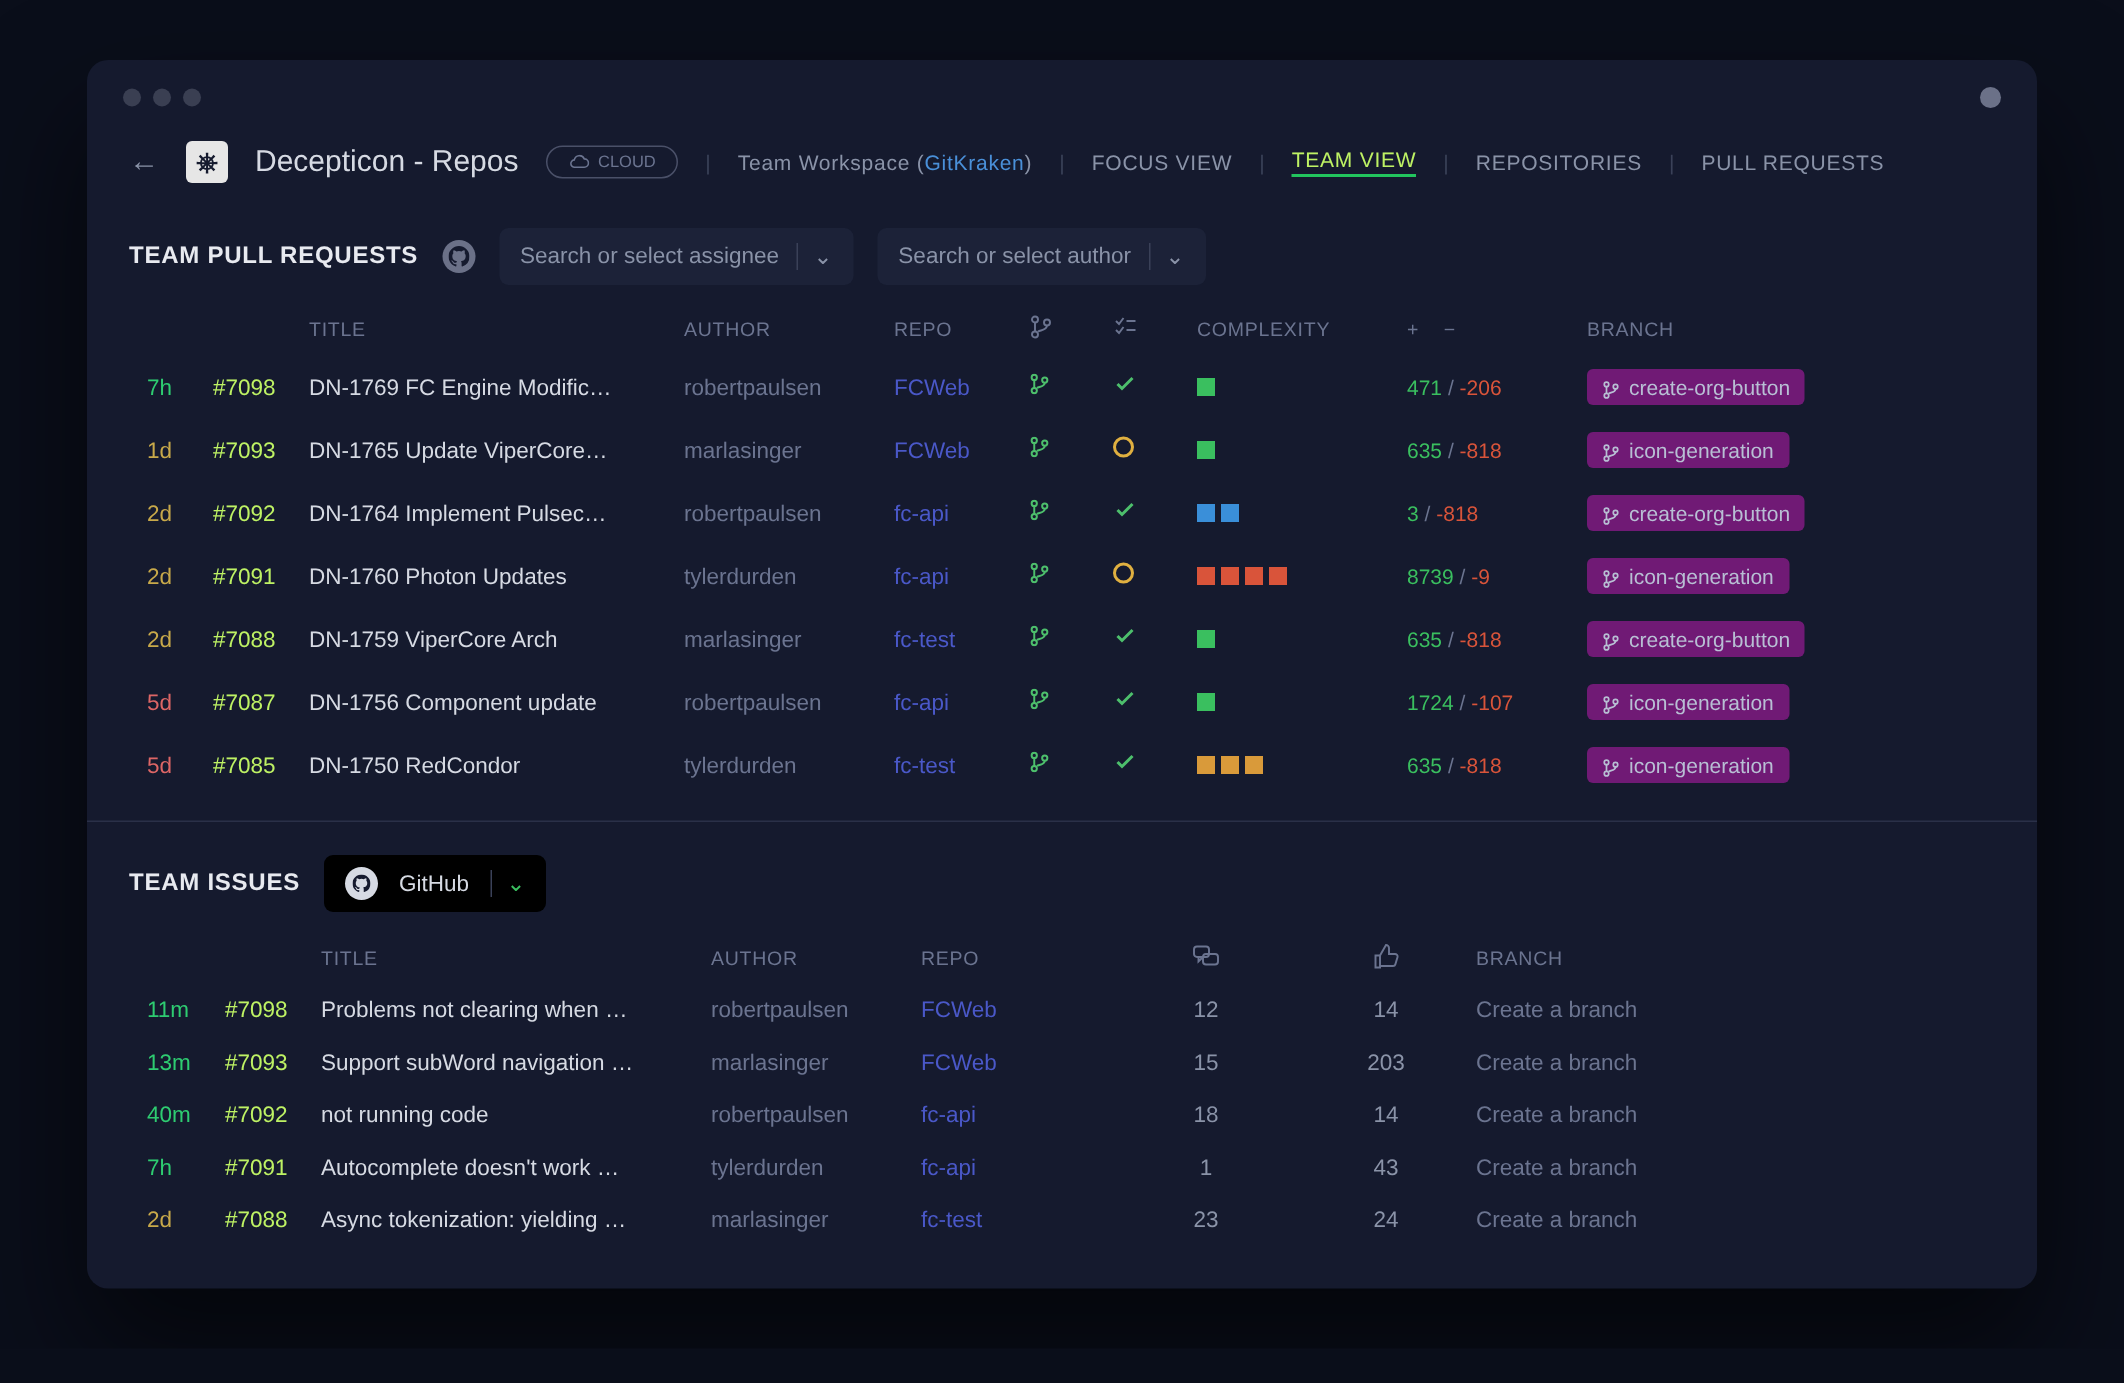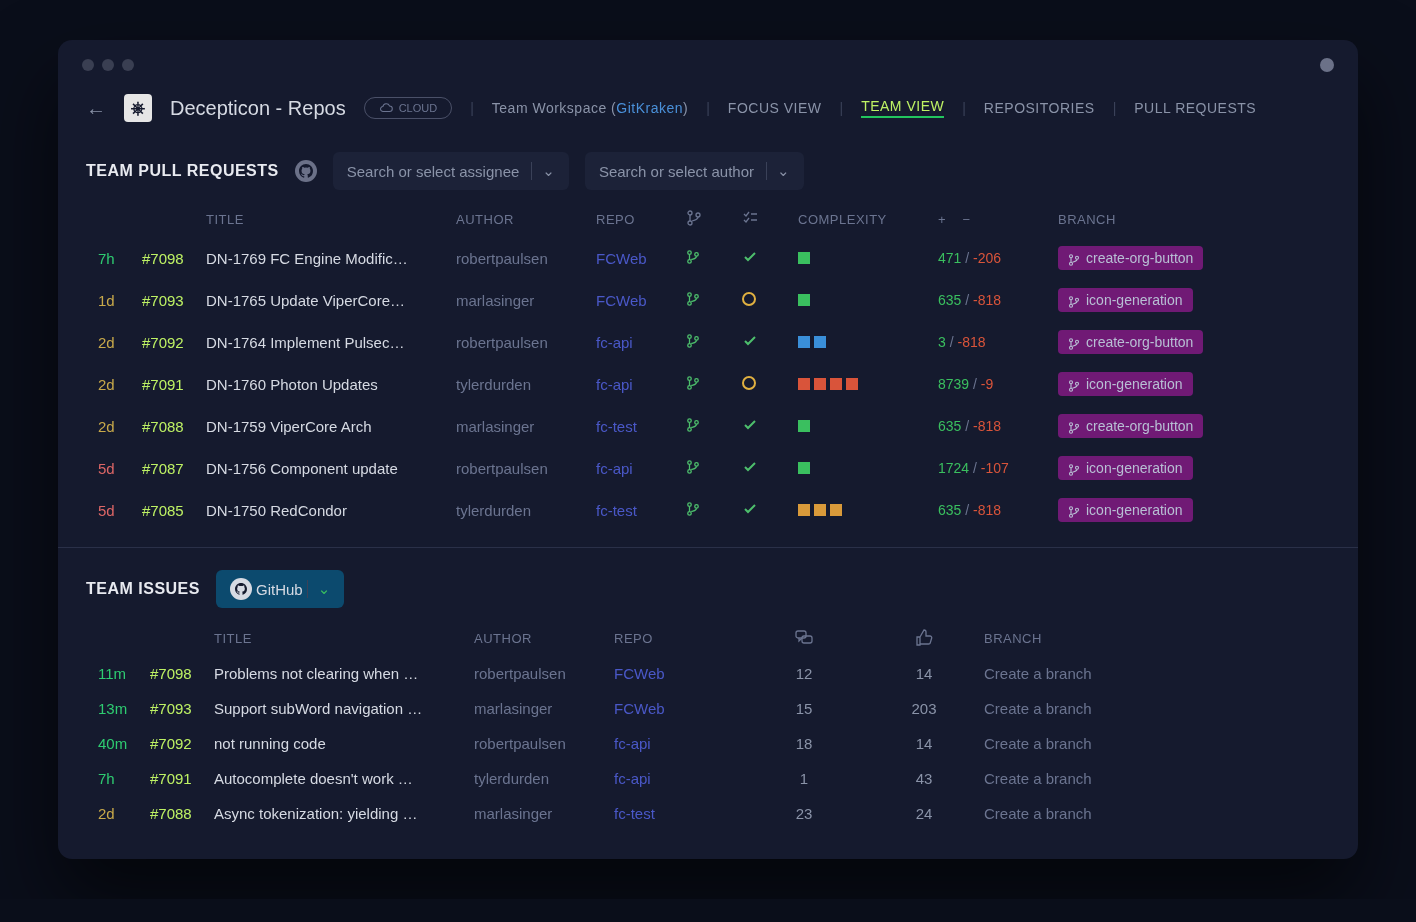--- a/index.html
+++ b/index.html
@@ -68,27 +68,27 @@
 .section-title {
   color: #e8eaf0; font-weight: 600; font-size: 16px; letter-spacing: 0.5px;
 }
 .gh-icon {
   width: 22px; height: 22px; border-radius: 50%;
   background: #6b7188; display: flex; align-items: center; justify-content: center;
 }
 .gh-icon svg { fill: #151a2e; }
 .selectbox {
   background: #1c2238; border: none; border-radius: 6px;
-  padding: 10px 14px; display: flex; align-items: center; gap: 12px;
+  padding: 10px 14px; display: flex; gap: 12px;
   color: #8a93a8; font-size: 15px;
 }
 .chev { border-left: 1px solid #3a4158; padding-left: 10px; }
 .githubbox {
-  background: #0c4a6e; border-radius: 6px; padding: 8px 14px;
-  display: flex; align-items: center; gap: 4px; color: #d6dae3; font-size: 15px;
+  background: #000000; border-radius: 6px; padding: 8px 14px;
+  display: flex; align-items: center; gap: 14px; color: #d6dae3; font-size: 15px;
 }
 .table {
   width: 100%;
 }
 .thead, .trow {
   display: grid;
   align-items: center;
   padding: 8px 12px;
 }
 .prgrid {

